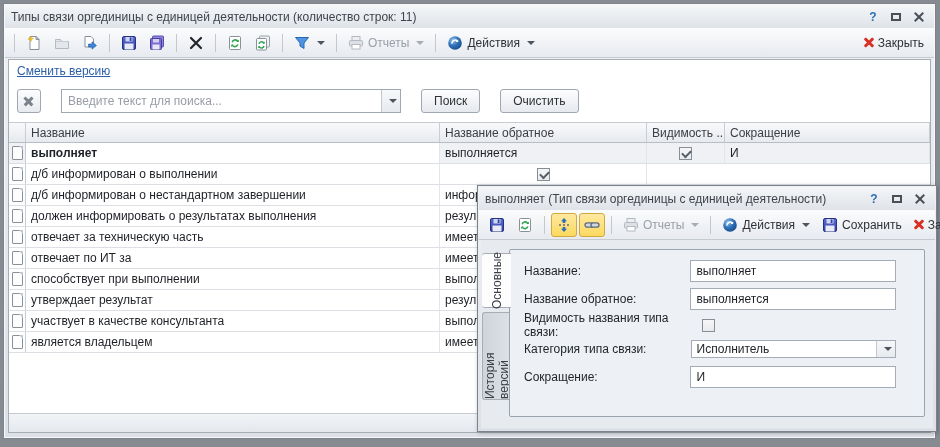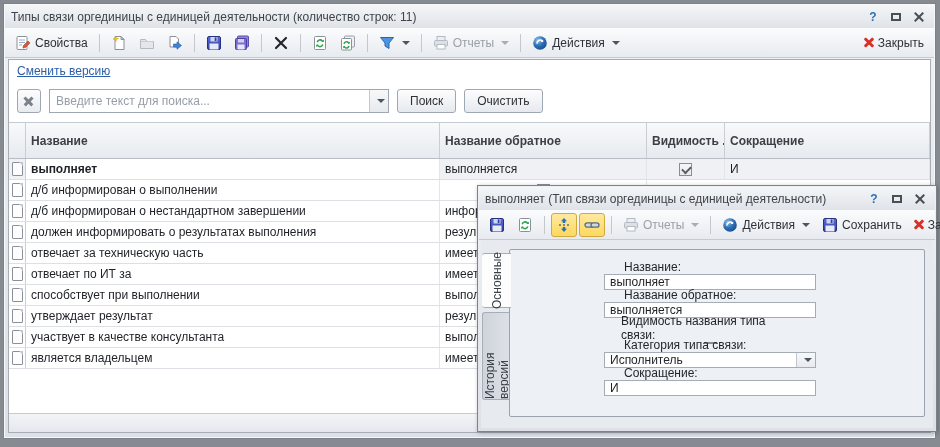--- a/index.html
+++ b/index.html
@@ -27,57 +27,57 @@
   .tbtn.toggled { background:linear-gradient(#ffe9a0,#fcd95e); border-color:#d2a93e; }
   .tsep { width:1px; height:18px; background:#c3c8cf; margin:0 4px; flex:0 0 auto; }
   .caret { width:0; height:0; border-left:4px solid transparent; border-right:4px solid transparent; border-top:4px solid #4d555e; margin-left:3px; }
   .caret.dim { border-top-color:#a7adb5; }
   .push { margin-left:auto; }
   .icon16 { width:16px; height:16px; flex:0 0 auto; }
 
   
   .content { position:absolute; left:4px; right:4px; top:55px; bottom:5px; background:#ffffff; border:1px solid #a6adb5; }
   .verlink { position:absolute; left:8px; top:4px; color:#2d5fa8; text-decoration:underline; cursor:pointer; }
-  .searchrow { position:absolute; left:8px; top:28px; height:25px; display:flex; align-items:center; gap:8px; }
+  .searchrow { position:absolute; left:8px; top:28px; height:25px; display:flex; align-items:center; gap:20px; }
   .sq-btn { width:24px; height:24px; display:inline-flex; align-items:center; justify-content:center; border:1px solid #9fa8b2; border-radius:3px; background:linear-gradient(#fdfdfe,#e8ebef); }
   .sq-btn .xmark::before,.sq-btn .xmark::after { background:#7a828c; height:2.6px; width:11px; }
   .search-wrap { position:relative; width:340px; height:24px; border:1px solid #9fa8b2; background:#fff; display:flex; }
   .search-wrap input { flex:1 1 auto; border:0; outline:none; padding:0 6px; font:12px "Liberation Sans",sans-serif; color:#2b2f34; }
   .search-wrap input::placeholder { color:#979da6; }
   .dd-seg { width:19px; border-left:1px solid #c3c8cf; display:flex; align-items:center; justify-content:center; background:linear-gradient(#f7f8fa,#e7eaee); }
   .btn { height:24px; padding:0 12px; display:inline-flex; align-items:center; border:1px solid #9fa8b2; border-radius:3px; background:linear-gradient(#fdfdfe,#e6e9ee); color:#2e3237; }
 
   
   .table { position:absolute; left:0; right:0; top:62px; bottom:20px; overflow:hidden; background:#fff; }
   .tgrid { display:grid; grid-template-columns:17px 414px 207px 78px 1fr; align-items:stretch; }
-  .thead { height:37px; border-top:1px solid #c6cbd2; border-bottom:1px solid #b9bec5; background:linear-gradient(#f8f9fb,#e7eaee); color:#3c4046;font-weight:bold; }
+  .thead { height:21px; border-top:1px solid #c6cbd2; border-bottom:1px solid #b9bec5; background:linear-gradient(#f8f9fb,#e7eaee); color:#3c4046; }
   .thead .hcell { display:flex; align-items:center; padding:0 5px; border-right:1px solid #c9ced4; overflow:hidden; white-space:nowrap; }
   .trow { height:21px; border-bottom:1px solid #dcdfe4; }
   .tcell { display:flex; align-items:center; padding:0 5px; border-right:1px solid #e2e5e9; overflow:hidden; white-space:nowrap; color:#1e2126; }
   .tcell.iconcell { justify-content:center; padding:0; border-right:1px solid #c9ced4; }
   .trow.current .tcell { background:#eff1f4; }
   .trow.current .c-name { font-weight:bold; background:#fff; }
   .c-vis { justify-content:center; }
   .doc-icon { position:relative; width:11px; height:14px; background:#fdfdfe; border:1px solid #8a9099; border-radius:1px; }
   .doc-icon::after { content:""; position:absolute; right:-1px; top:-1px; width:0; height:0; border-left:4px solid transparent; border-top:4px solid #c2c8cf; }
   .checkbox { position:relative; width:13px; height:13px; border:1px solid #878e97; background:linear-gradient(#f6f6f7,#e9eaec); }
   .checkbox.checked::after { content:""; position:absolute; left:2px; top:2.5px; width:7px; height:4px; border-left:2px solid #565d66; border-bottom:2px solid #565d66; transform:rotate(-45deg); }
   .statusbar { position:absolute; left:0; right:0; bottom:0; height:19px; background:linear-gradient(#f2f4f7,#e4e8ed); border-top:1px solid #c6cbd1; }
 
   
   .dialog { left:477px; top:185px; width:460px; height:247px; box-shadow:1px 1px 4px rgba(40,44,50,.35); }
   .dialog .toolbar { top:24px; height:30px; }
   .dbody { position:absolute; left:3px; right:3px; top:54px; bottom:3px; background:#e7ebf0; }
   .panel { position:absolute; left:28px; top:9px; right:8px; bottom:11px; background:#edf0f4; border:1px solid #9aa2ac; border-radius:2px; }
   .vtab { position:absolute; left:1px; width:28px; display:flex; align-items:center; justify-content:center; writing-mode:vertical-rl; transform:rotate(180deg); border:1px solid #a6adb5; border-left:0; color:#3c4046; background:linear-gradient(90deg,#dde1e7,#cfd4db); border-radius:0 3px 3px 0; }
   .vtab.active { background:#fdfdfe; width:29px; z-index:2; border-right:0; }
-  .frow { position:absolute; left:14px; right:28px; height:22px; display:flex; align-items:center;flex-direction:column; }
+  .frow { position:absolute; left:14px; right:28px; height:22px; display:flex; align-items:center; }
   .flabel { width:172px; color:#23272c; }
   .finput { width:212px; height:22px; border:1px solid #a4acb5; background:#fff; padding:0 5px; font:12px "Liberation Sans",sans-serif; color:#1e2126; outline:none; }
-  .fselect { width:212px; height:28px; border:1px solid #a4acb5; background:#fff; display:flex; align-items:center; }
+  .fselect { width:212px; height:18px; border:1px solid #a4acb5; background:#fff; display:flex; align-items:center; }
   .fselect .selval { flex:1; padding:0 5px; }
   .fselect .dd-seg { align-self:stretch; }
 </style>
 </head>
 <body>
 
 <svg width="0" height="0" style="position:absolute">
   <defs>
     <radialGradient id="sphere" cx="35%" cy="30%" r="75%">
       <stop offset="0%" stop-color="#8fc3f0"></stop>
@@ -102,28 +102,20 @@
         <span class="wbtn">
             <span class="maxbox"></span>
           </span>
         <span class="wbtn">
             <span class="xmark"></span>
           </span>
       </span>
     </div>
 
     <div class="toolbar" style="top:24px;height:30px;">
-      <span class="tbtn">
-        <svg class="icon16" viewBox="0 0 16 16">
-            <rect x="2" y="1.5" width="10" height="13" rx="1" fill="#fff" stroke="#8a9099"></rect>
-            <path d="M4 5h6M4 7.5h6M4 10h3" stroke="#9aa8c8" stroke-width="1"></path>
-            <path d="M8.5 10.5l4.5-4.5 2 2-4.5 4.5-2.6.6z" fill="#d4593a" stroke="#a33f28" stroke-width=".6"></path>
-          </svg>
-        <span>Свойства</span>
-      </span>
       <span class="tsep"></span>
       <span class="tbtn">
         <svg class="icon16" viewBox="0 0 16 16">
             <path d="M4 1.5h6l3 3v10H4z" fill="#fff" stroke="#8a9099"></path>
             <path d="M10 1.5l3 3h-3z" fill="#dfe3e8" stroke="#8a9099"></path>
             <path d="M4.5 1l1 2 2 .5-2 1-.5 2-1-2-2-.5 2-1z" fill="#f5c518" stroke="#caa010" stroke-width=".5"></path>
           </svg>
       </span>
       <span class="tbtn disabled">
         <svg class="icon16" viewBox="0 0 16 16">

